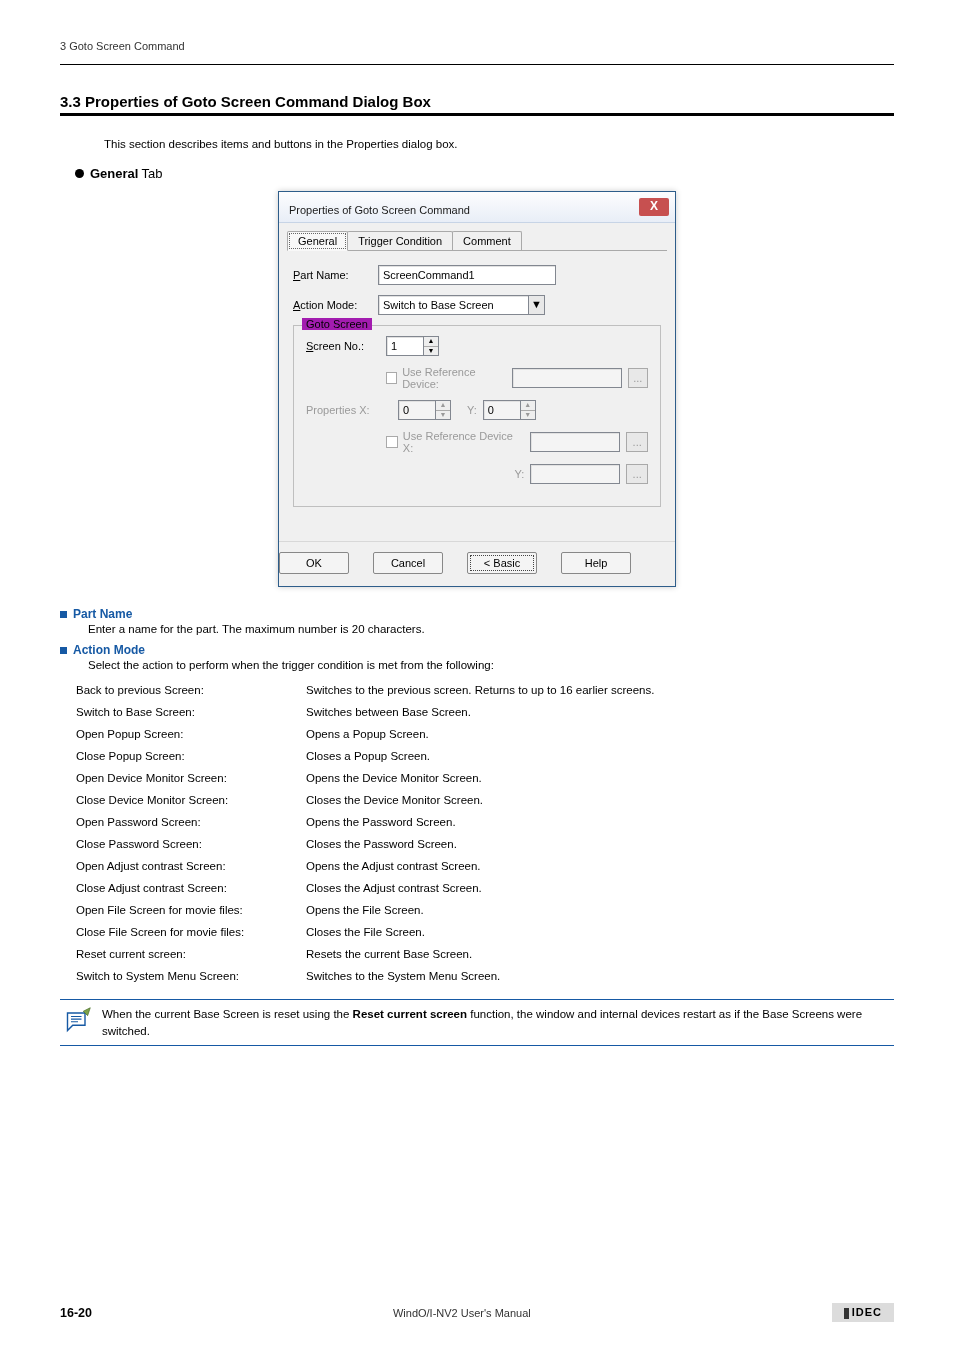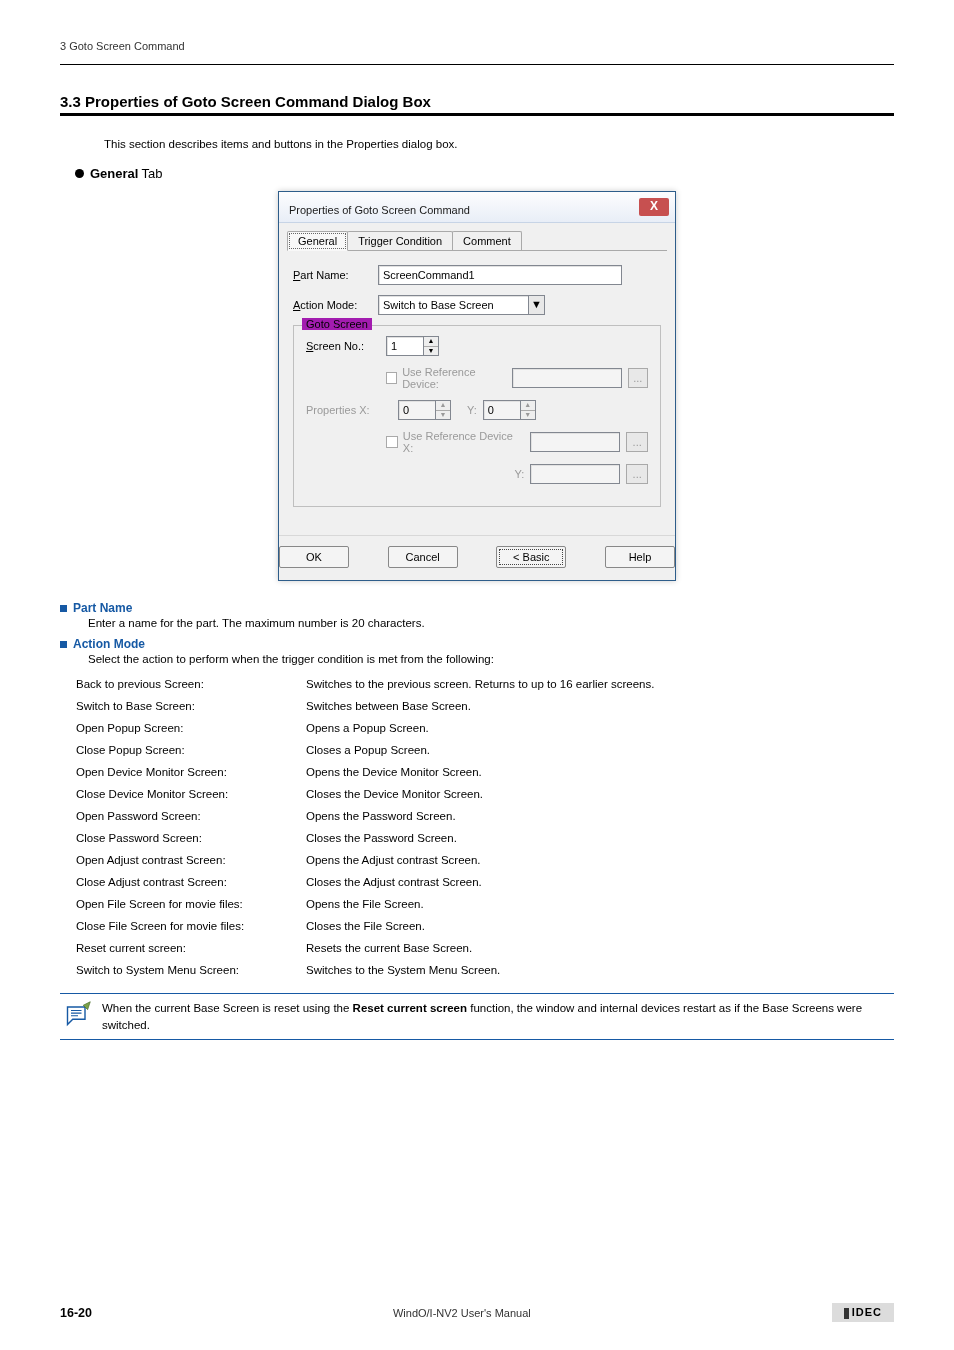--- a/index.html
+++ b/index.html
@@ -176,25 +176,25 @@
     display: inline-block; margin-right: 5px; vertical-align: middle;
   }
   .ref-input { width: 110px; background: #f4f4f4; }
   .small-btn {
     width: 22px; height: 20px; border: 1px solid #a9a9a9;
     background: #e8e8e8; text-align: center; line-height: 18px;
     margin-left: 6px;
   }
   .dlg-buttons {
     display: flex;
-    justify-content: space-between;
-    gap: 8px;
+    justify-content: flex-start;
+    gap: 24px;
     padding: 10px 0 12px 0;
     border-top: 1px solid #d8d8d8;
-    margin-top: 18px;
+    margin-top: 24px;
   }
   .dlg-btn {
     width: 70px; height: 22px;
     border: 1px solid #888;
     background: #f4f4f4;
     text-align: center;
     line-height: 20px;
     border-radius: 2px;
   }
   .dlg-btn.focus { outline: 1px dotted #444; outline-offset: -4px; }
@@ -289,21 +289,21 @@
         <div class="dlg-close">X</div>
       </div>
       <div class="dlg-tabs">
         <div class="dlg-tab active">General</div>
         <div class="dlg-tab">Trigger Condition</div>
         <div class="dlg-tab">Comment</div>
       </div>
       <div class="dlg-body">
         <div class="frow">
           <span class="flabel"><span class="ul">P</span><span>art Name:</span></span>
-          <input class="txt-input" style="width: 244px;" value="ScreenCommand1">
+          <input class="txt-input" style="width: 178px;" value="ScreenCommand1">
         </div>
         <div class="frow">
           <span class="flabel"><span class="ul">A</span><span>ction Mode:</span></span>
           <div class="dropdown">
             <input class="txt-input" value="Switch to Base Screen" style="">
             <div class="drop-btn">▼</div>
           </div>
         </div>
 
         <div class="fieldset">

